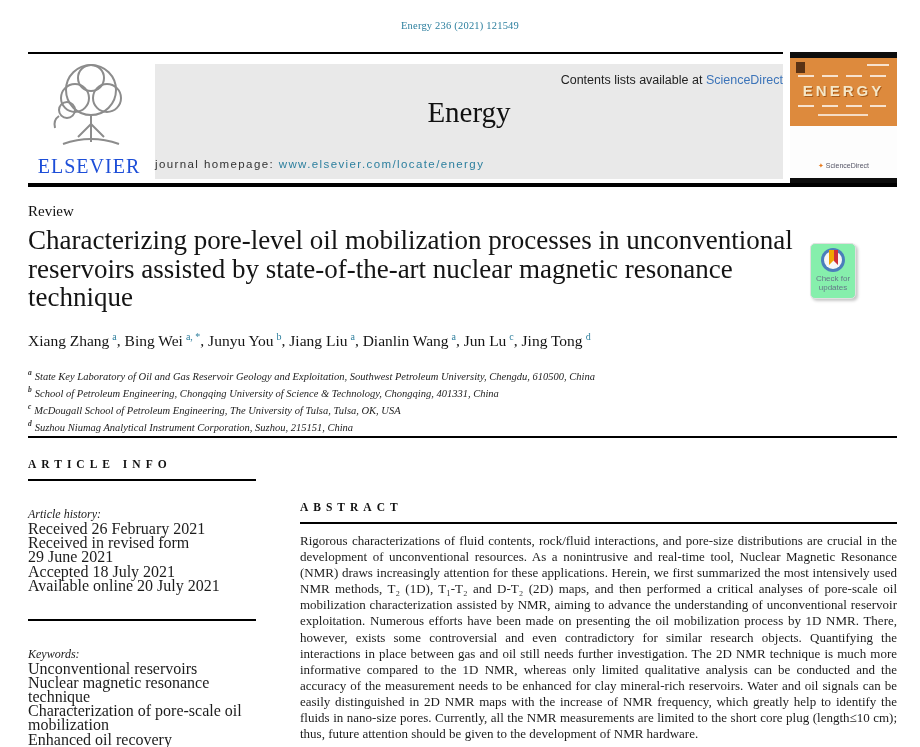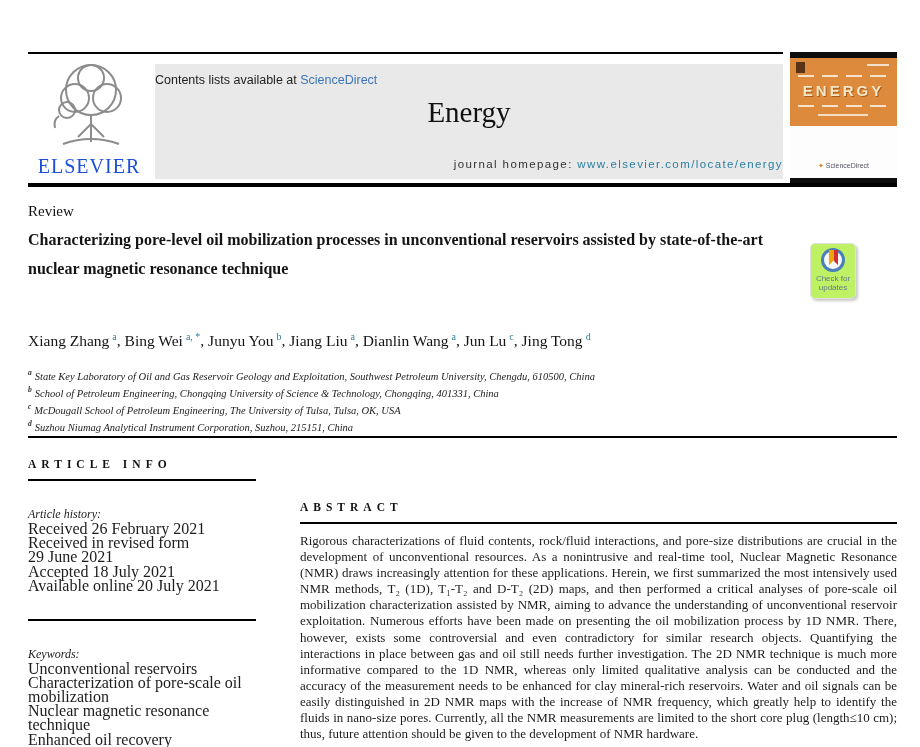--- a/index.html
+++ b/index.html
@@ -26,27 +26,27 @@
     font-family:"Liberation Serif", serif; font-size:20px; letter-spacing:1px;
     color:#1d4ed8; margin-top:1px; font-weight:400;
   }
 
   
   .header-gray {
     position:absolute; left:155px; top:64px; width:628px; height:115px;
     background:#e9e9e9;
   }
   .contents-line {
-    margin-top:9px; text-align:left; font-family:"Liberation Sans", sans-serif;
+    margin-top:9px; text-align:right; font-family:"Liberation Sans", sans-serif;
     font-size:12.5px; color:#222;
   }
   .sd-link { color:#3c74b9; text-decoration:none; cursor:pointer; }
   .journal-name { text-align:center; font-size:29px; color:#111; margin-top:9px; }
   .homepage-line {
-    position:absolute; bottom:9px; left:0; width:100%; text-align:right;
+    position:absolute; bottom:9px; left:0; width:100%; text-align:left;
     font-family:"Liberation Sans", sans-serif; font-size:11.5px; letter-spacing:1.4px; color:#333;
   }
   .hp-link { color:#2c7f9e; text-decoration:none; cursor:pointer; }
 
   
   .cover { position:absolute; left:790px; top:52px; width:107px; height:133px; cursor:pointer; }
   .cover-bar { width:100%; height:6px; background:#0d0d0d; }
   .cover-bar.bottom { height:7px; }
   .cover-orange { position:relative; width:100%; height:68px; background:#dd8a3d; }
   .cover-mini-logo { position:absolute; left:6px; top:4px; width:9px; height:11px; background:#5a3214; }
@@ -61,25 +61,25 @@
   .cover-sd {
     position:absolute; bottom:8px; left:0; width:100%; text-align:center;
     font-family:"Liberation Sans", sans-serif; font-size:7px; color:#556; 
   }
   .cover-sd .leaf { color:#e87b1e; }
 
   
   .review-label { position:absolute; left:28px; top:203px; font-size:15px; color:#111;text-align:center; }
   .title {
     position:absolute; left:28px; top:226px; width:775px; margin:0;
-    font-size:16px; font-weight:bold; line-height:28.5px; color:#141414;
+    font-size:27px; font-weight:normal; line-height:28.5px; color:#141414;
   }
   .badge {
     position:absolute; left:810px; top:243px; width:46px; height:56px;
-    background:#bef264; border:1px solid #e0e0e0; border-radius:5px;
+    background:#86efac; border:1px solid #e0e0e0; border-radius:5px;
     box-shadow:2px 2px 3px rgba(0,0,0,.22); cursor:pointer; text-align:center;
   }
   .badge-icon { position:relative; width:24px; height:24px; margin:4px auto 2px; }
   .cm-circle { position:absolute; left:0; top:0; width:24px; height:24px; border-radius:50%; background:#4a7ebb; }
   .cm-inner { position:absolute; left:3px; top:3px; width:18px; height:18px; border-radius:50%; background:#f7f7f7; }
   .cm-ribbon {
     position:absolute; left:8px; top:2px; width:9px; height:15px;
     background:linear-gradient(to right,#f0a500 50%,#cf2e38 50%);
     clip-path:polygon(0 0,100% 0,100% 100%,50% 70%,0 100%);
   }
@@ -103,20 +103,21 @@
   .abstract-text {
     margin:9px 0 0 0; font-size:13px; line-height:16.1px; text-align:justify; color:#1c1c1c;
   }
   .copyright { margin-top:2px; text-align:center; font-size:13px; color:#1c1c1c; }
 </style>
 </head>
 <body>
 
 <div class="page">
 
+  <div class="citation">Energy 236 (2021) 121549</div>
 
   <div class="rule rule-top"></div>
 
   <div class="logo">
     <span>
       <svg width="88" height="96" viewBox="0 0 88 96">
         <g fill="none" stroke="#8c8c8c" stroke-width="2">
           <circle cx="46" cy="32" r="25"></circle>
           <circle cx="30" cy="40" r="14"></circle>
           <circle cx="62" cy="40" r="14"></circle>
@@ -205,22 +206,22 @@
     <div class="heading-rule"></div>
     <div class="history-label">Article history:</div>
     <div class="history-line">Received 26 February 2021</div>
     <div class="history-line">Received in revised form</div>
     <div class="history-line">29 June 2021</div>
     <div class="history-line">Accepted 18 July 2021</div>
     <div class="history-line">Available online 20 July 2021</div>
     <div class="divider-rule"></div>
     <div class="keywords-label">Keywords:</div>
     <div class="keyword">Unconventional reservoirs</div>
+    <div class="keyword">Nuclear magnetic resonance technique</div>
     <div class="keyword">Characterization of pore-scale oil mobilization</div>
-    <div class="keyword">Nuclear magnetic resonance technique</div>
     <div class="keyword">Enhanced oil recovery</div>
     <div class="keyword">Advances and limitations</div>
   </div>
 
   <div class="col-right">
     <div class="section-heading">ABSTRACT</div>
     <div class="heading-rule"></div>
     <p class="abstract-text">Rigorous characterizations of fluid contents, rock/fluid interactions, and pore-size distributions are crucial in the development of unconventional resources. As a nonintrusive and real-time tool, Nuclear Magnetic Resonance (NMR) draws increasingly attention for these applications. Herein, we first summarized the most intensively used NMR methods, T₂ (1D), T₁-T₂ and D-T₂ (2D) maps, and then performed a critical analyses of pore-scale oil mobilization characterization assisted by NMR, aiming to advance the understanding of unconventional reservoir exploitation. Numerous efforts have been made on presenting the oil mobilization process by 1D NMR. There, however, exists some controversial and even contradictory for similar research objects. Quantifying the interactions in place between gas and oil still needs further investigation. The 2D NMR technique is much more informative compared to the 1D NMR, whereas only limited qualitative analysis can be conducted and the accuracy of the measurement needs to be enhanced for clay mineral-rich reservoirs. Water and oil signals can be easily distinguished in 2D NMR maps with the increase of NMR frequency, which greatly help to identify the fluids in nano-size pores. Currently, all the NMR measurements are limited to the short core plug (length≤10 cm); thus, future attention should be given to the development of NMR hardware.</p>
     <div class="copyright">© 2021 Elsevier Ltd. All rights reserved.</div>
   </div>

